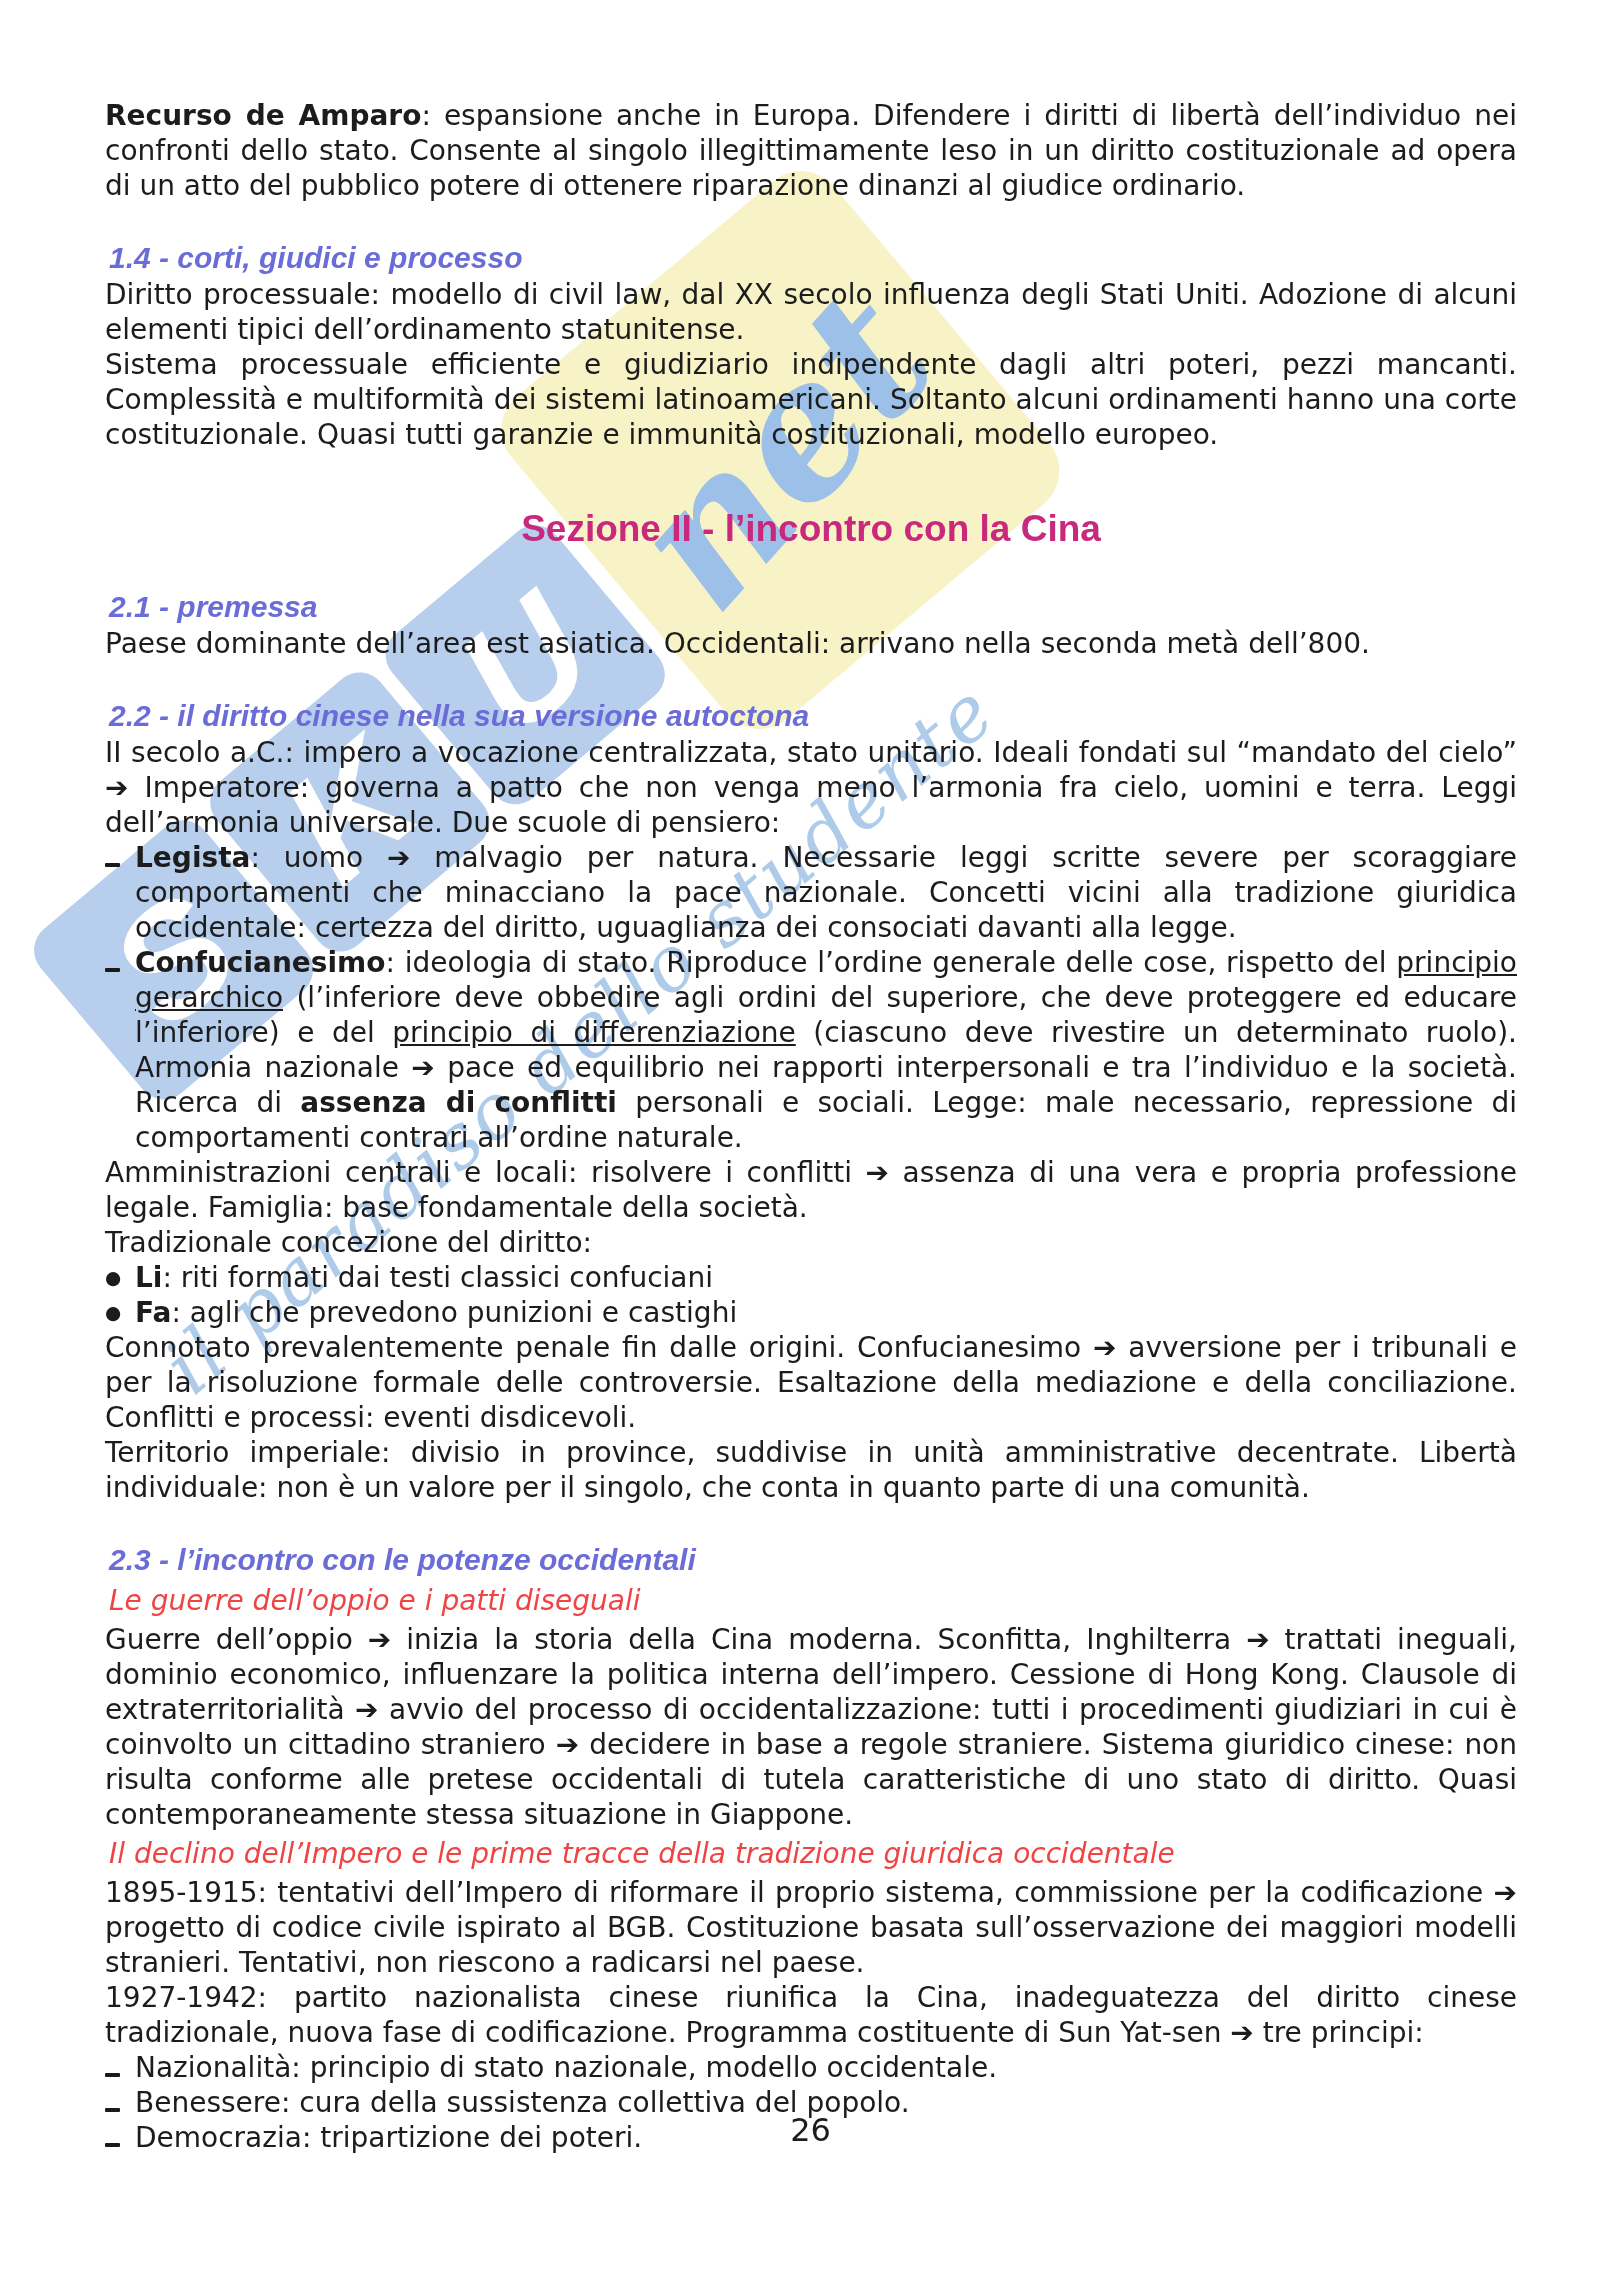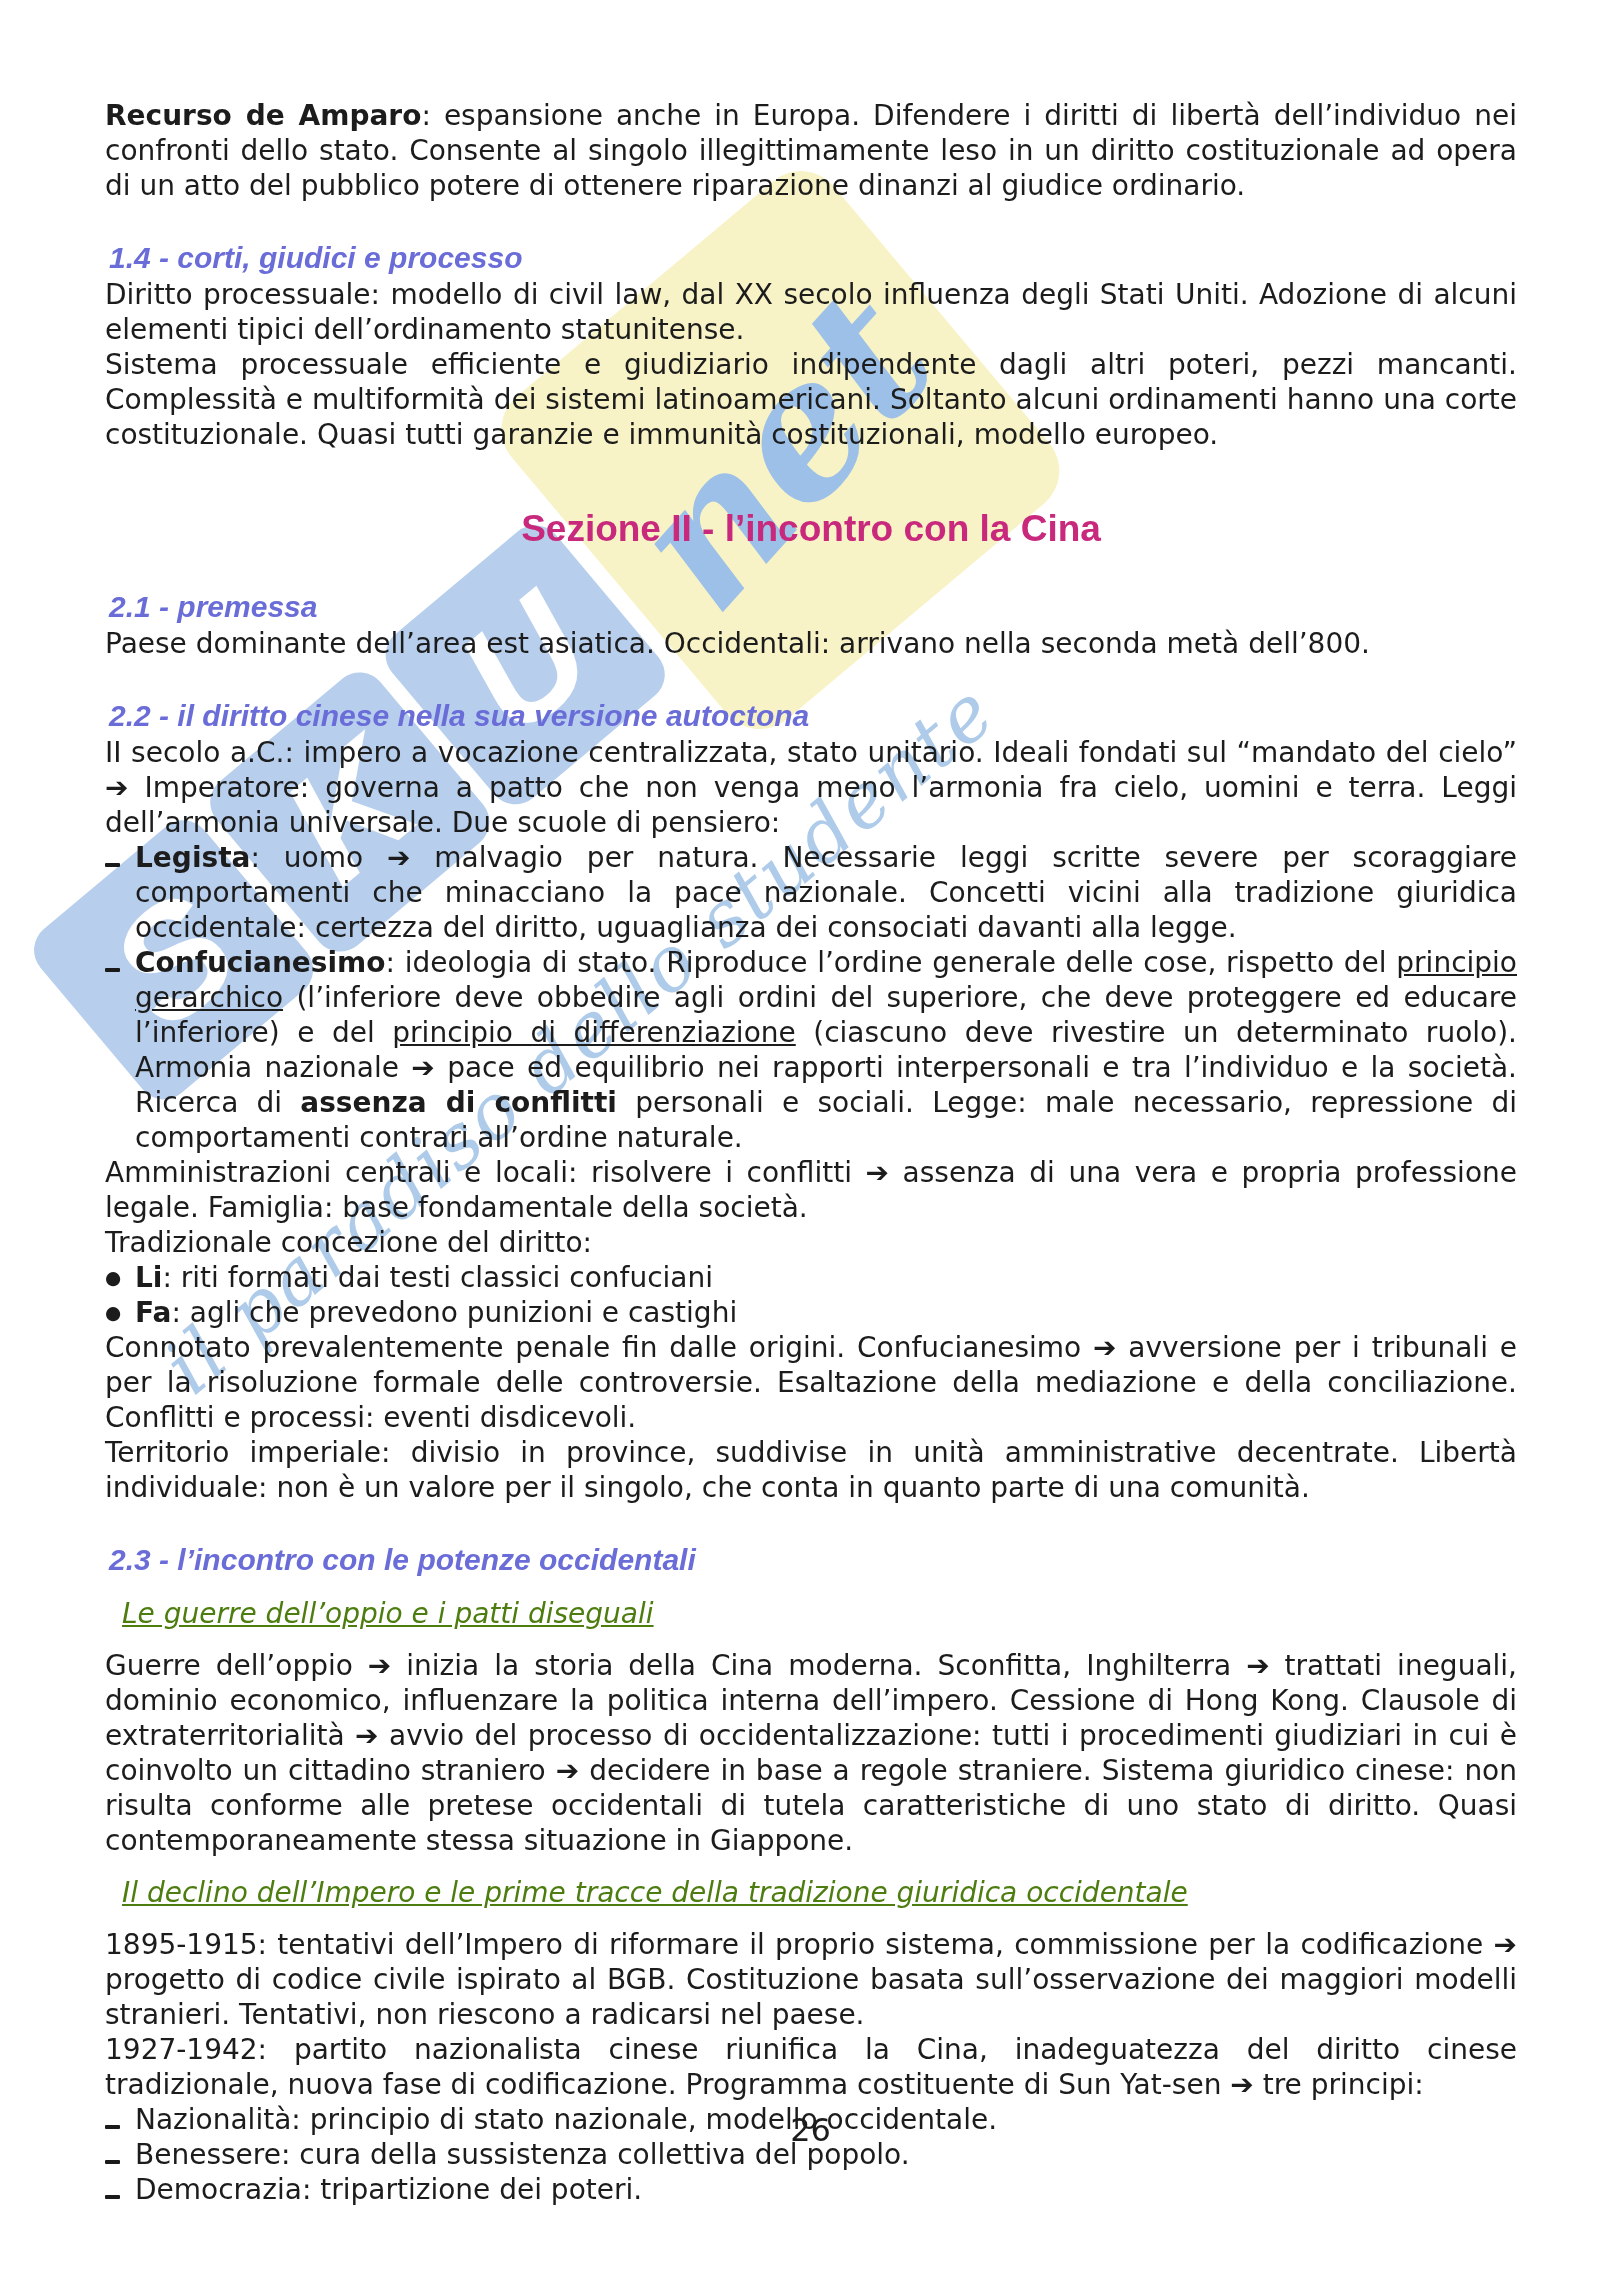--- a/index.html
+++ b/index.html
@@ -46,22 +46,22 @@
     color:#6a6cd8; font-weight:bold; font-style:italic; font-size:30px;
     margin:35px 0 0 4px; text-align:left; line-height:39px;
     font-family:"Liberation Sans", sans-serif;
   }
   .title {
     color:#c8297c; font-weight:bold; font-size:37px;
     text-align:center; margin:53px 0 35px 0; line-height:47px;
     font-family:"Liberation Sans", sans-serif;
   }
   .sub {
-    color:#4d7c0f; font-style:italic; text-decoration:underline;
-    text-align:left; margin:17px;
+    color:#ef4444; font-style:italic; 
+    text-align:left; margin:4px;
   }
   .li { display:flex; margin:0; }
   .li .marker { flex:0 0 30px; }
   .li .li-body { flex:1; text-align:justify; }
   .dash-glyph {
     display:inline-block; width:14.7px; height:3.9px; border-radius:1px;
     background:#1a1a1a; margin-top:10.8px;
   }
   .dot-glyph { font-size:18.6px; line-height:35px; }
   .b { font-weight:bold; }

